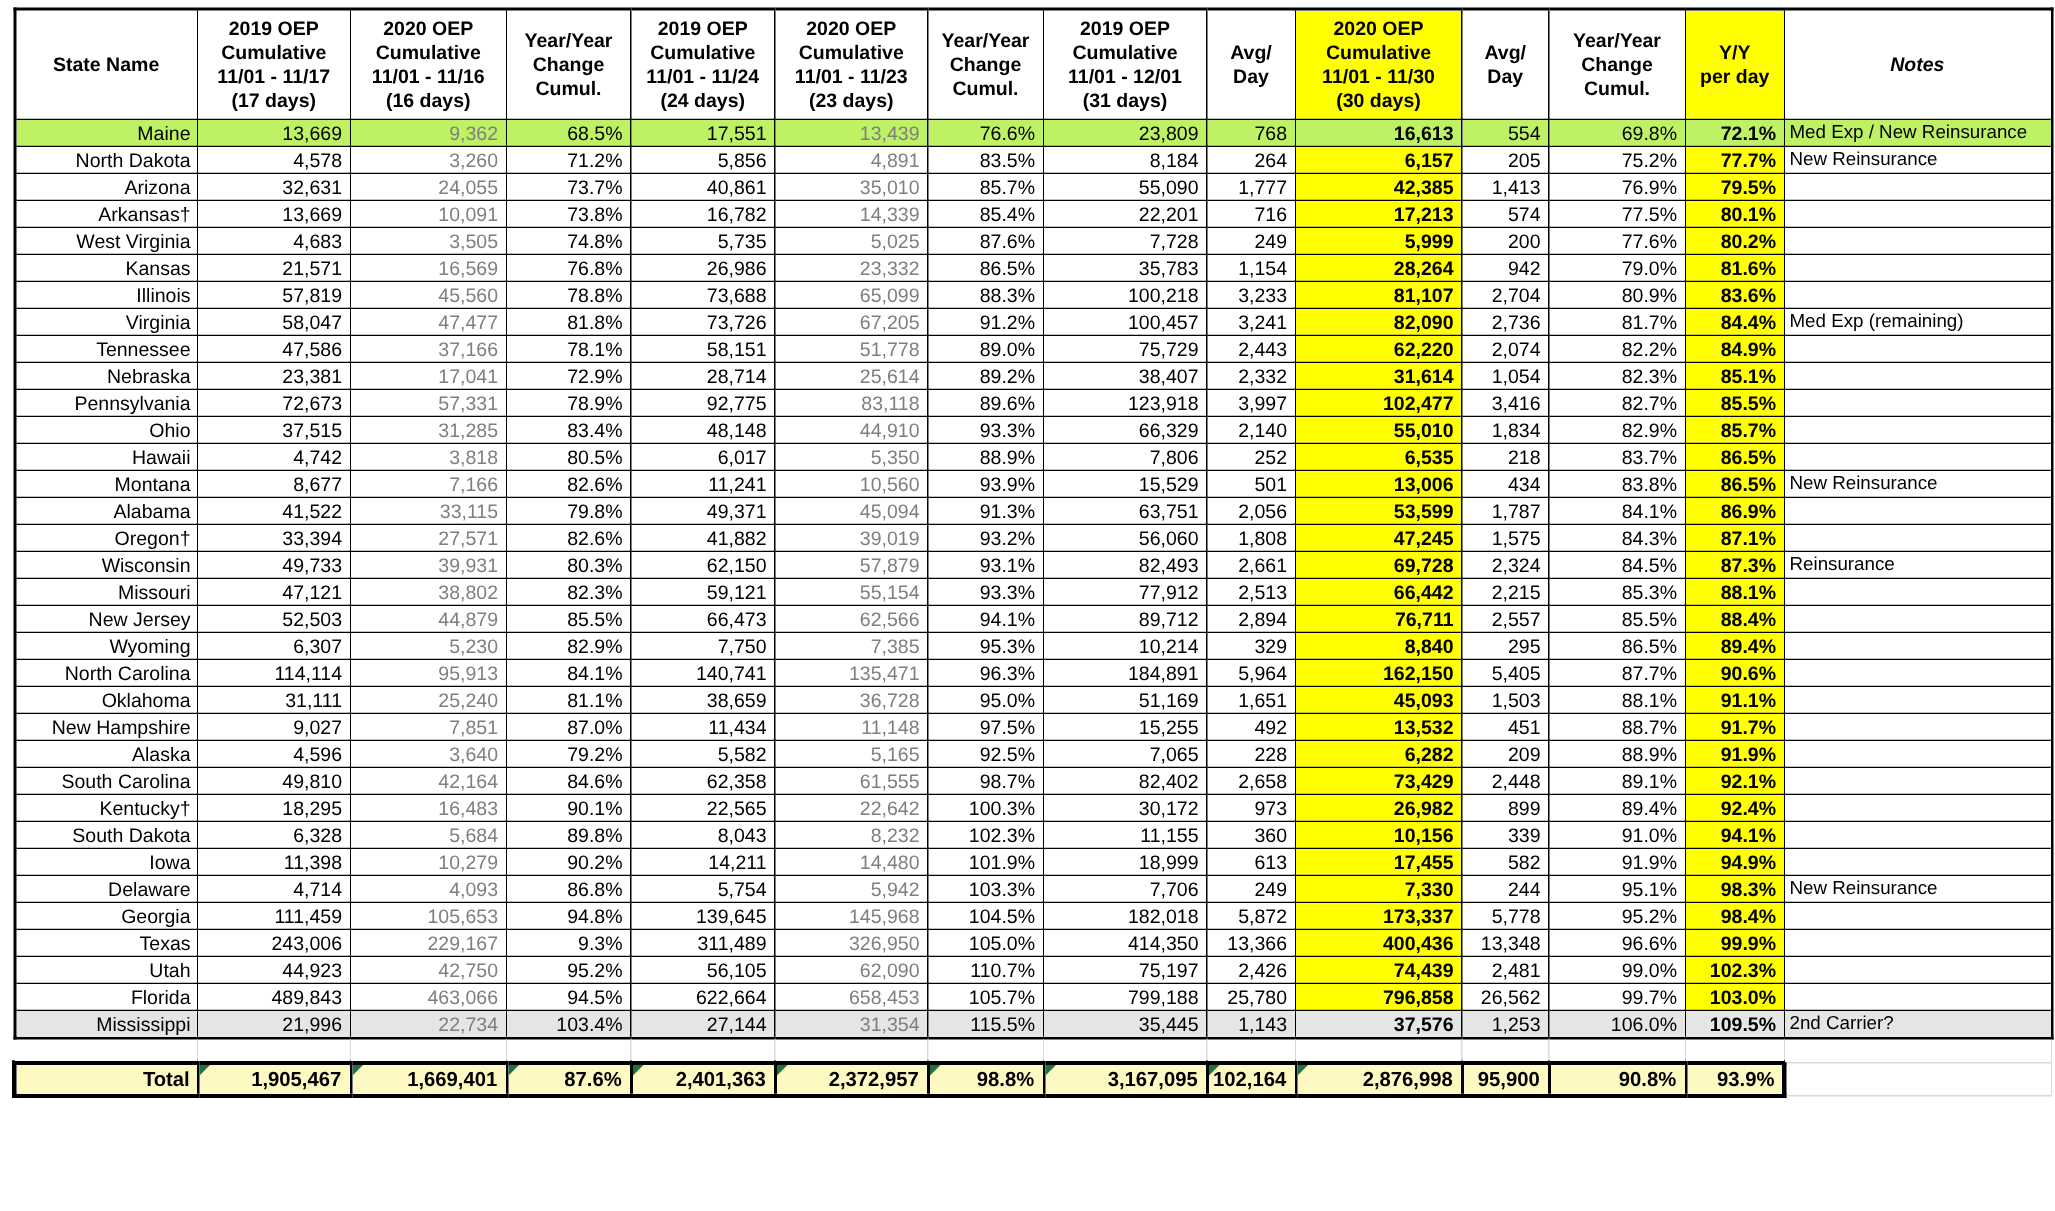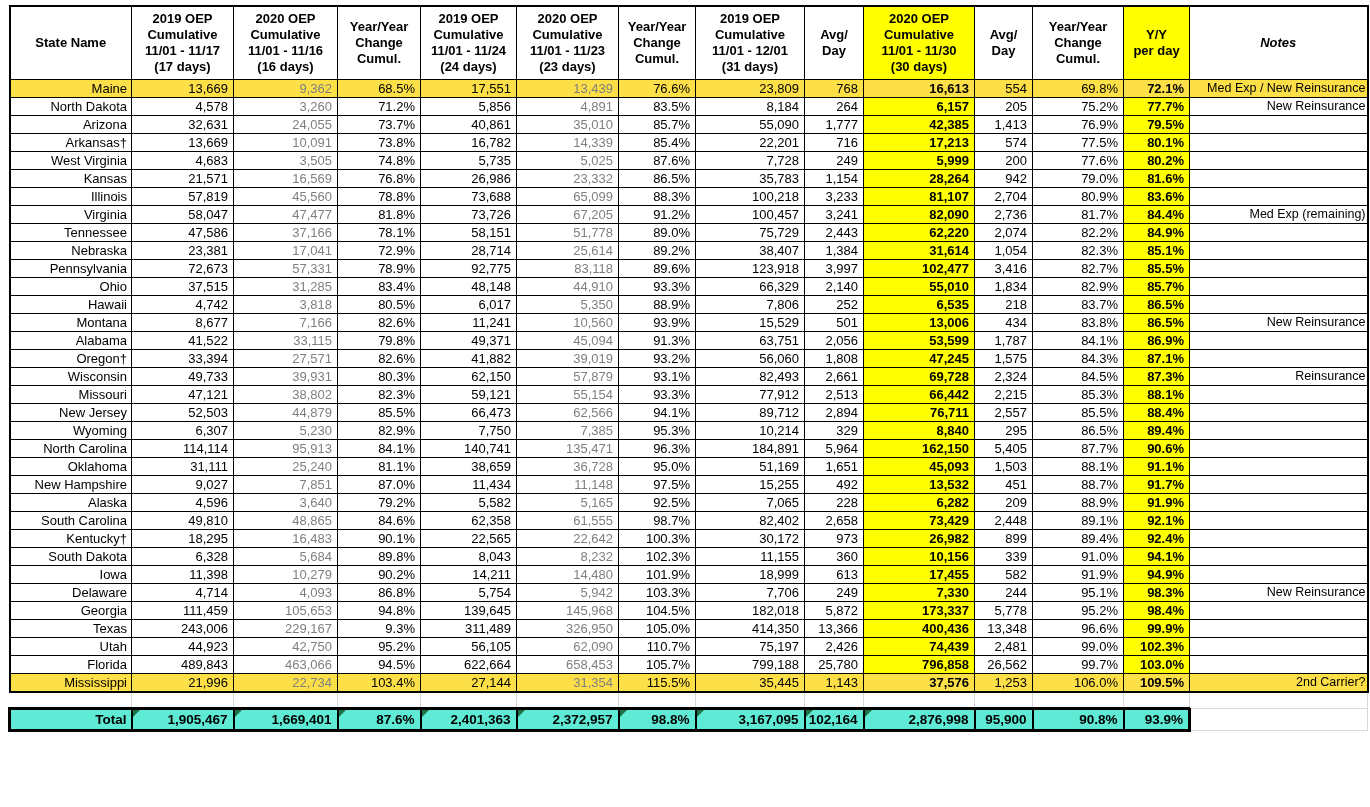--- a/index.html
+++ b/index.html
@@ -20,31 +20,31 @@
   tbody tr{height:18px;}
   tbody td{border:1px solid #000;font-size:13px;background:#fff;}
   tbody td:first-child{border-left:2px solid #000;}
   tbody td:last-child{border-right:2px solid #000;}
   tbody tr.lastrow td{border-bottom:2px solid #000;}
   td.state{text-align:right;padding-right:4px;}
   td.num{text-align:right;padding-right:5px;}
   td.gray{color:#7F7F7F;}
   td.bold{font-weight:bold;}
   td.hlc{background:#FFFF00;}
-  td.note{text-align:right;padding-left:3px;font-size:12.5px;}
-  tr.pinkrow td{background:#fde047;}
-  tr.greenrow td{background:#fde047;}
+  td.note{text-align:left;padding-left:3px;font-size:12.5px;}
+  tr.pinkrow td{background:#bef264;}
+  tr.greenrow td{background:#e5e5e5;}
 
   
   tr.gap{height:17px;}
   tr.gap td{border:none;border-right:1px solid #D9D9D9;border-bottom:1px solid #D9D9D9;background:#fff;}
 
   
   tr.total{height:22px;}
-  tr.total td{border:2px solid #000;background:#5eead4;font-weight:bold;font-size:13.5px;}
+  tr.total td{border:2px solid #000;background:#fef9c3;font-weight:bold;font-size:13.5px;}
   tr.total td:first-child{border-left:3px solid #000;}
   tr.total td{border-top-width:3px;border-bottom-width:3px;}
   tr.total td.lastyellow{border-right:3px solid #000;}
   tr.total td.totalnotes{border:none;border-right:1px solid #D9D9D9;border-bottom:1px solid #D9D9D9;background:#fff;}
   .flag{position:absolute;top:0;left:0;width:0;height:0;
     border-top:7px solid #1E7145;border-right:7px solid transparent;}
 </style>
 </head>
 <body>
 
@@ -258,21 +258,21 @@
         </tr>
         <tr class="">
           <td class="state">Nebraska</td>
           <td class="num">23,381</td>
           <td class="num gray">17,041</td>
           <td class="num">72.9%</td>
           <td class="num">28,714</td>
           <td class="num gray">25,614</td>
           <td class="num">89.2%</td>
           <td class="num">38,407</td>
-          <td class="num">1,384</td>
+          <td class="num">2,332</td>
           <td class="num bold hlc">31,614</td>
           <td class="num">1,054</td>
           <td class="num">82.3%</td>
           <td class="num bold hlc">85.1%</td>
           <td class="note"></td>
         </tr>
         <tr class="">
           <td class="state">Pennsylvania</td>
           <td class="num">72,673</td>
           <td class="num gray">57,331</td>
@@ -492,21 +492,21 @@
           <td class="num">228</td>
           <td class="num bold hlc">6,282</td>
           <td class="num">209</td>
           <td class="num">88.9%</td>
           <td class="num bold hlc">91.9%</td>
           <td class="note"></td>
         </tr>
         <tr class="">
           <td class="state">South Carolina</td>
           <td class="num">49,810</td>
-          <td class="num gray">48,865</td>
+          <td class="num gray">42,164</td>
           <td class="num">84.6%</td>
           <td class="num">62,358</td>
           <td class="num gray">61,555</td>
           <td class="num">98.7%</td>
           <td class="num">82,402</td>
           <td class="num">2,658</td>
           <td class="num bold hlc">73,429</td>
           <td class="num">2,448</td>
           <td class="num">89.1%</td>
           <td class="num bold hlc">92.1%</td>

